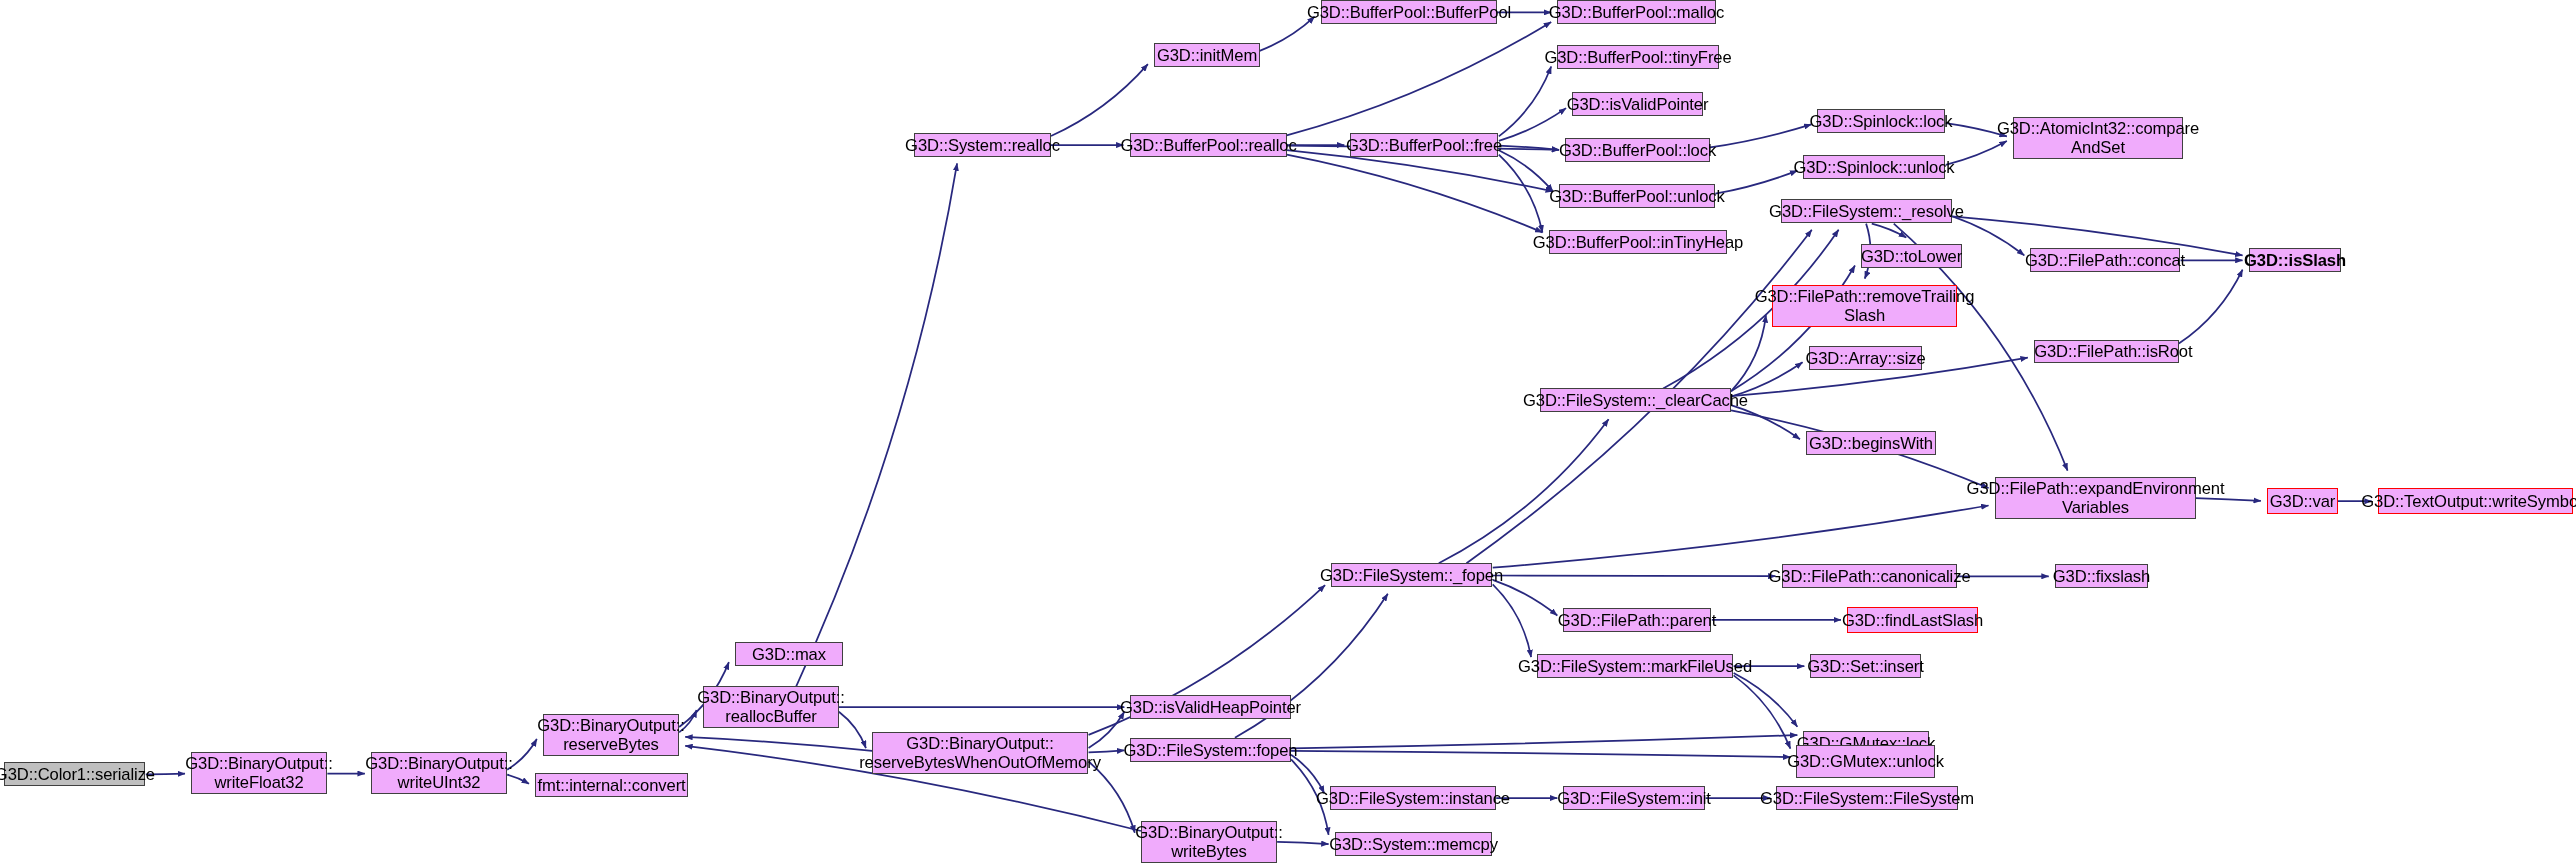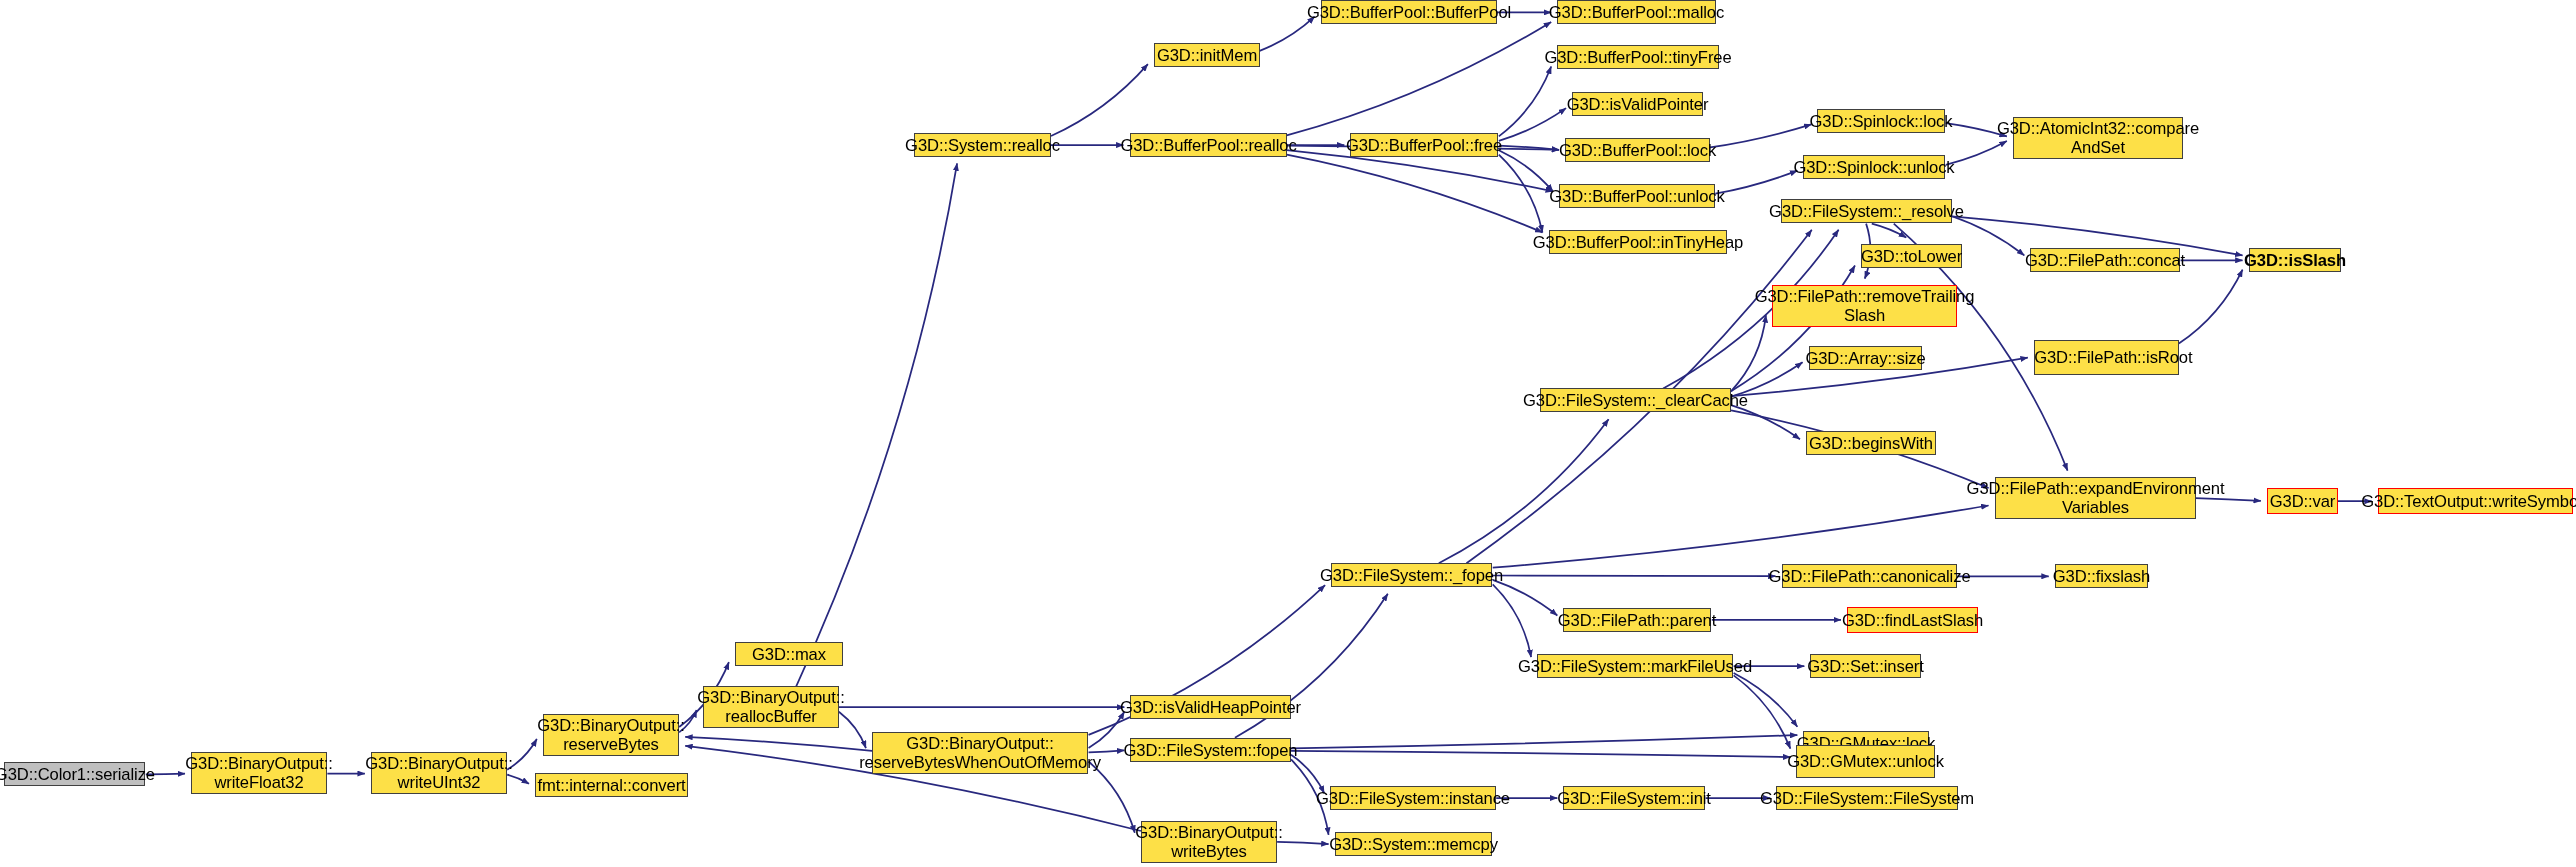--- a/index.html
+++ b/index.html
@@ -23,21 +23,21 @@
     height: 868px;
     pointer-events: none;
   }
   .node {
     position: absolute;
     box-sizing: border-box;
     display: flex;
     align-items: center;
     justify-content: center;
     text-align: center;
-    background: #fde047;
+    background: #f0abfc;
     border: 0.9px solid #404040;
     font-size: 16.6px;
     line-height: 19px;
     color: #000000;
     letter-spacing: -0.1px;
     padding: 0 4.4px;
     white-space: pre-line;
     z-index: 5;
   }
   .node.red {
@@ -161,21 +161,21 @@
       <div class="node" style="left: 1803px; top: 731px; width: 126px; height: 24.4px;">G3D::GMutex::lock</div>
       <div class="node" style="left: 1796px; top: 745px; width: 139px; height: 33px;">G3D::GMutex::unlock</div>
       <div class="node" style="left: 1540px; top: 388px; width: 191px; height: 24.4px;">G3D::FileSystem::_clearCache</div>
       <div class="node" style="left: 1781px; top: 199px; width: 171px; height: 24.4px;">G3D::FileSystem::_resolve</div>
       <div class="node" style="left: 1861px; top: 244px; width: 101px; height: 24.4px;">G3D::toLower</div>
       <div class="node red" style="left: 1772px; top: 285px; width: 185px; height: 42px;">G3D::FilePath::removeTrailing
 Slash</div>
       <div class="node" style="left: 1809px; top: 346px; width: 113px; height: 24.4px;">G3D::Array::size</div>
       <div class="node" style="left: 1806px; top: 431px; width: 130px; height: 24.4px;">G3D::beginsWith</div>
       <div class="node" style="left: 2030px; top: 248px; width: 150px; height: 24.4px;">G3D::FilePath::concat</div>
-      <div class="node" style="left: 2034px; top: 340px; width: 145px; height: 35px; padding-left: 18px;">G3D::FilePath::isRoot</div>
+      <div class="node" style="left: 2034px; top: 340px; width: 145px; height: 23px; padding-left: 18px;">G3D::FilePath::isRoot</div>
       <div class="node" style="left: 2249px; top: 248px; width: 92px; height: 24.4px; font-weight: bold;">G3D::isSlash</div>
       <div class="node" style="left: 1995px; top: 477px; width: 201px; height: 42px;">G3D::FilePath::expandEnvironment
 Variables</div>
       <div class="node red" style="left: 2267px; top: 488px; width: 71px; height: 26px;">G3D::var</div>
       <div class="node red" style="left: 2378px; top: 488px; width: 195px; height: 26px;">G3D::TextOutput::writeSymbols</div>
       <div class="node" style="left: 914px; top: 133px; width: 137px; height: 24.4px;">G3D::System::realloc</div>
       <div class="node" style="left: 1130px; top: 133px; width: 157px; height: 24.4px;">G3D::BufferPool::realloc</div>
       <div class="node" style="left: 1350px; top: 133px; width: 148px; height: 24.4px;">G3D::BufferPool::free</div>
       <div class="node" style="left: 1154px; top: 43px; width: 106px; height: 24.4px;">G3D::initMem</div>
       <div class="node" style="left: 1321px; top: 0px; width: 176px; height: 24.4px;">G3D::BufferPool::BufferPool</div>

